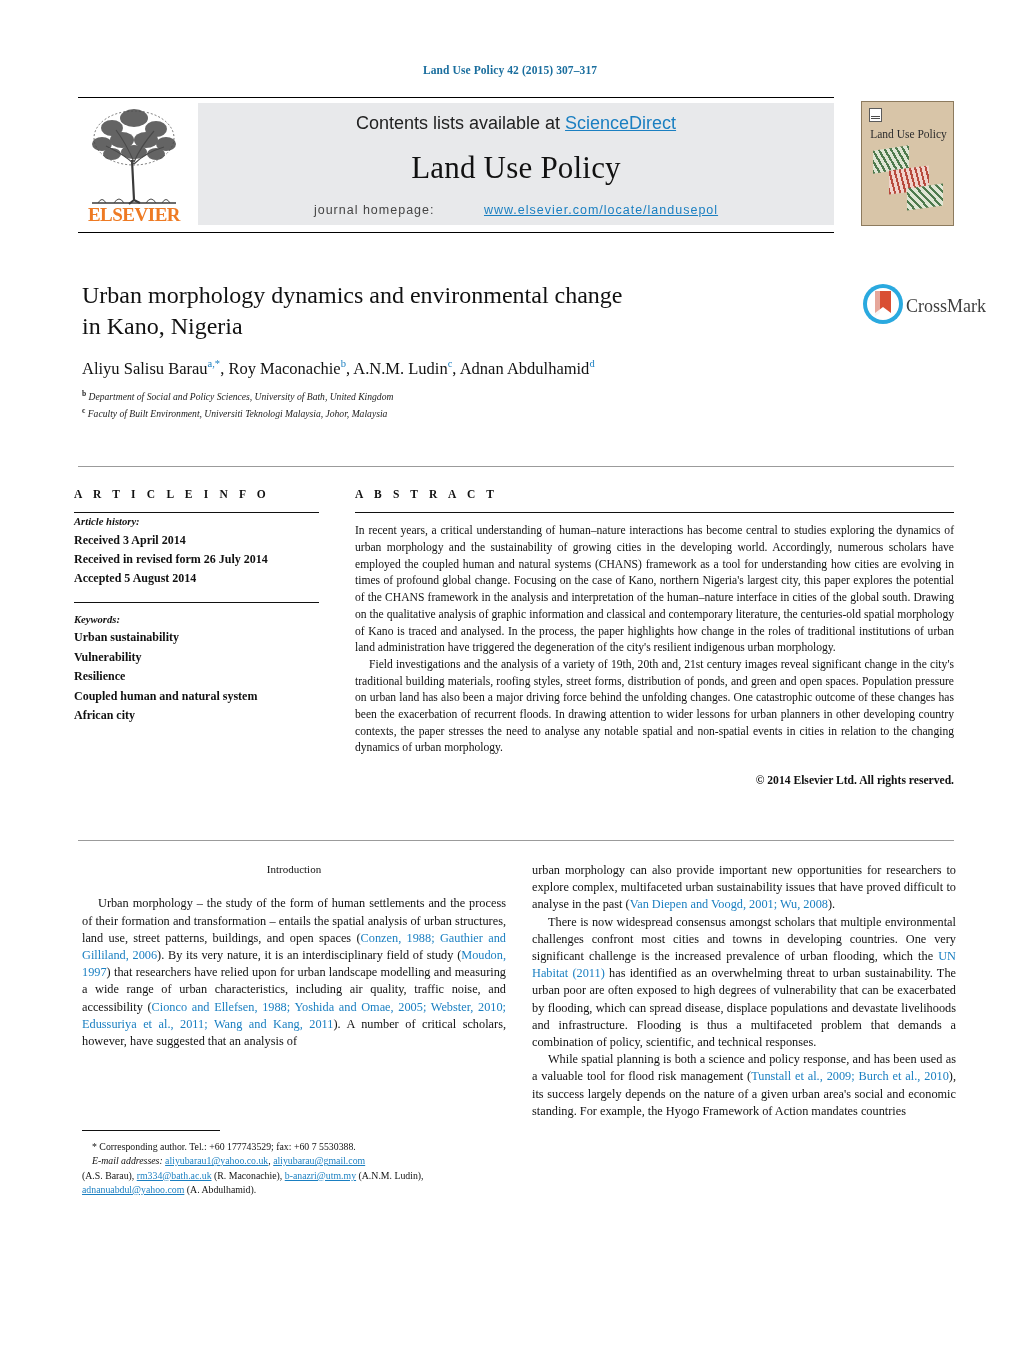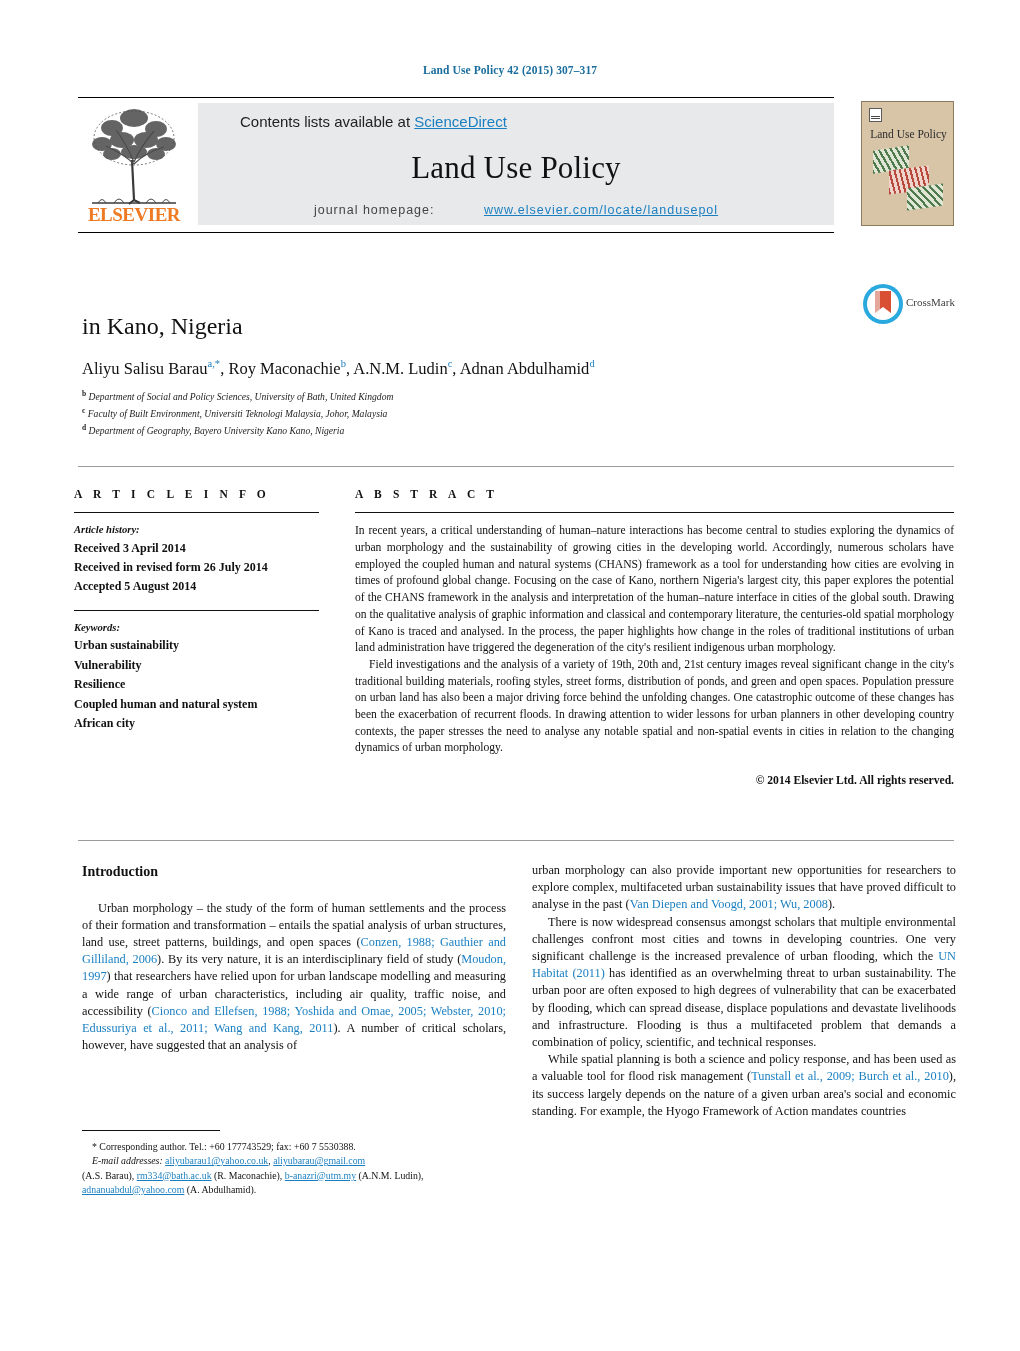--- a/index.html
+++ b/index.html
@@ -54,24 +54,24 @@
     width: 636px;
     height: 122px;
     background: #e8e9eb;
   }
 
   .contents-line {
     position: absolute;
     top: 113px;
     left: 198px;
     width: 636px;
+    text-align: center;
     font-family: "Liberation Sans", sans-serif;
-    font-size: 15px;
+    font-size: 18px;
     color: #222222;
-    padding-left: 42px;
   }
   .contents-line .sd {
     color: #1a7fc1;
   }
 
   .journal-name {
     position: absolute;
     top: 150px;
     left: 198px;
     width: 636px;
@@ -224,21 +224,21 @@
     top: 283px;
     left: 862px;
     width: 95px;
     height: 46px;
   }
   .crossmark-label {
     position: absolute;
     left: 44px;
     top: 13px;
     font-family: "Liberation Serif", serif;
-    font-size: 11px;
+    font-size: 18px;
     color: #3f3f3f;
   }
 
   
   .rule-thin {
     position: absolute;
     background: #9b9b9b;
     height: 1px;
   }
   .rule-main-top { left: 78px; top: 466px; width: 876px; }
@@ -256,21 +256,21 @@
     font-weight: bold;
     font-size: 11.5px;
     letter-spacing: 4.2px;
     color: #111111;
   }
   .hr-black {
     height: 1.4px;
     background: #111111;
     margin-top: 12px;
   }
-  .info-group { margin-top: 8px; }
+  .info-group { }
   .info-label {
     font-style: italic;
     font-weight: bold;
     font-size: 10.6px;
     line-height: 1.62;
     color: #111111;
   }
   .info-line {
     font-size: 12px;
     line-height: 1.62;
@@ -315,24 +315,24 @@
     width: 424px;
     font-family: "Liberation Serif", serif;
     font-size: 12.3px;
     line-height: 1.40;
     text-align: justify;
     color: #111111;
   }
   .body-col.left { left: 82px; }
   .body-col.right { left: 532px; }
   .body-col h2 {
-    font-size: 14px;
-    font-weight: bold;
+    font-size: 11px;
+    font-weight: normal;
     margin: 0 0 18px 0;
-    text-align: left;
+    text-align: center;
   }
   .body-col p { margin: 0; text-indent: 16px; }
   .ref { color: #1a7fc1; }
 
   
   .foot-rule {
     position: absolute;
     left: 82px;
     top: 1130px;
     width: 138px;
@@ -417,21 +417,21 @@
       <div class="cover-panel green1"></div>
       <div class="cover-panel red"></div>
       <div class="cover-panel green2"></div>
     </div>
   </div>
 
   <div class="header-rule bottom"></div>
 
   <div class="title-block">
     <h1 class="article-title">
-      <br>
+      <span>Urban morphology dynamics and environmental change</span><br>
       <span>in Kano, Nigeria</span>
     </h1>
     <div class="authors">
       <span>Aliyu Salisu Barau</span><sup>a,*</sup>,
       <span>Roy Maconachie</span><sup>b</sup>,
       <span>A.N.M. Ludin</span><sup>c</sup>,
       <span>Adnan Abdulhamid</span><sup>d</sup>
     </div>
   </div>
 
@@ -441,21 +441,20 @@
       <circle cx="21" cy="21" r="16" fill="#ffffff"></circle>
       <path d="M13 8 h16 v22 l-8 -6 -8 6 Z" fill="#d94f34"></path>
       <path d="M13 8 h5 v22 l-5 3.6 Z" fill="#f0f0f0" opacity="0.55"></path>
     </svg>
     <div class="crossmark-label">CrossMark</div>
   </div>
 
   <div class="affiliations">
     <div class="aff"><sup>b</sup> <span>Department of Social and Policy Sciences, University of Bath, United Kingdom</span></div>
     <div class="aff"><sup>c</sup> <span>Faculty of Built Environment, Universiti Teknologi Malaysia, Johor, Malaysia</span></div>
-    <div class="aff"><sup>d</sup> <span>Department of Geography, Bayero University Kano Kano, Nigeria</span></div>
   </div>
 
   <div class="rule-thin rule-main-top"></div>
 
   <div class="info-col">
     <div class="sec-head">A R T I C L E   I N F O</div>
     <div class="hr-black"></div>
     <div class="info-group">
       <div class="info-label">Article history:</div>
       <div class="info-line">Received 3 April 2014</div>

